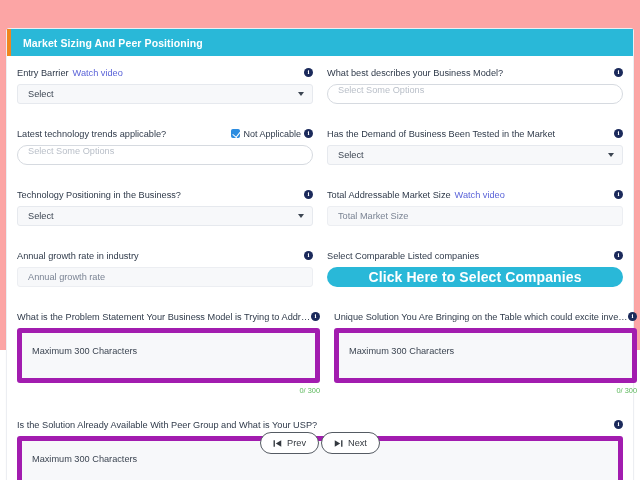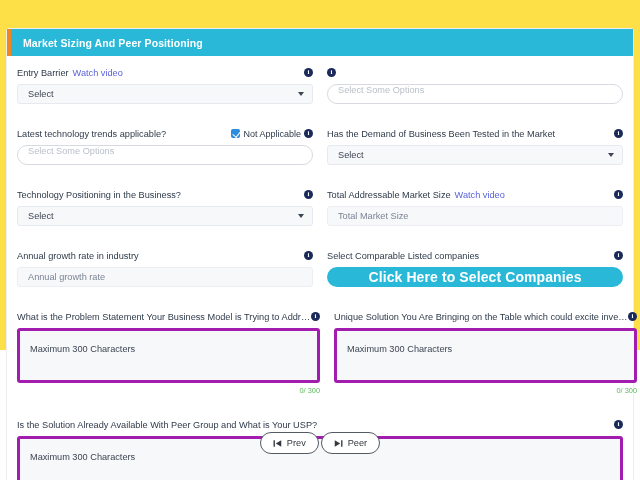--- a/index.html
+++ b/index.html
@@ -7,21 +7,21 @@
   html, body {
     margin: 0; padding: 0;
     width: 640px; height: 480px;
     background: #ffffff;
     font-family: "Liberation Sans", sans-serif;
     overflow: hidden;
   }
   .page {
     width: 640px; height: 350px;
     position: relative;
-    background: #fde047;
+    background: #fca5a5;
     padding: 8px;
   }
   
   .card {
     position: absolute;
     left: 6px; top: 28px;
     width: 628px;
     background: #ffffff;
     border: 1px solid #eceef2;
     border-radius: 3px;
@@ -191,21 +191,21 @@
     font-size: 14px;
     font-weight: bold;
     font-family: "Liberation Sans", sans-serif;
     width: 100%;
     cursor: pointer;
     letter-spacing: 0.1px;
   }
   .ta-ctl {
     height: 55px;
     background: #f7f8fa;
-    border: 3px solid #a21caf;
+    border: 5px solid #a21caf;
     border-radius: 3px;
     padding: 7px 10px;
     cursor: text;
   }
   .ta-ctl .ph {
     font-size: 9.2px;
     color: #3c4552;
   }
   .counter {
     text-align: right;
@@ -268,20 +268,23 @@
             </div>
           </div>
           <div class="select-ctl">
             <span class="val">Select</span>
             <span class="caret"></span>
           </div>
         </div>
 
         <div class="col">
           <div class="label-line">
+            <div class="label-left">
+              <span class="fld-label">What best describes your Business Model?</span>
+            </div>
             <div class="label-right">
               <span class="info-icon">i</span>
             </div>
           </div>
           <div class="multi-ctl">
             <span class="ph">Select Some Options</span>
           </div>
         </div>
 
       </div>
@@ -447,17 +450,17 @@
         <rect x="0.6" y="1.4" width="1.5" height="7.2" fill="#33383f"></rect>
         <polygon points="9.2,1.4 9.2,8.6 3.1,5" fill="#33383f"></polygon>
       </svg>
       <span class="txt">Prev</span>
     </div>
     <div class="nav-btn">
       <svg class="nav-ico" width="9" height="9" viewBox="0 0 10 10">
         <polygon points="0.8,1.4 0.8,8.6 6.9,5" fill="#33383f"></polygon>
         <rect x="7.9" y="1.4" width="1.5" height="7.2" fill="#33383f"></rect>
       </svg>
-      <span class="txt">Peer</span>
+      <span class="txt">Next</span>
     </div>
   </div>
 
 </div>
 
 </body></html>

